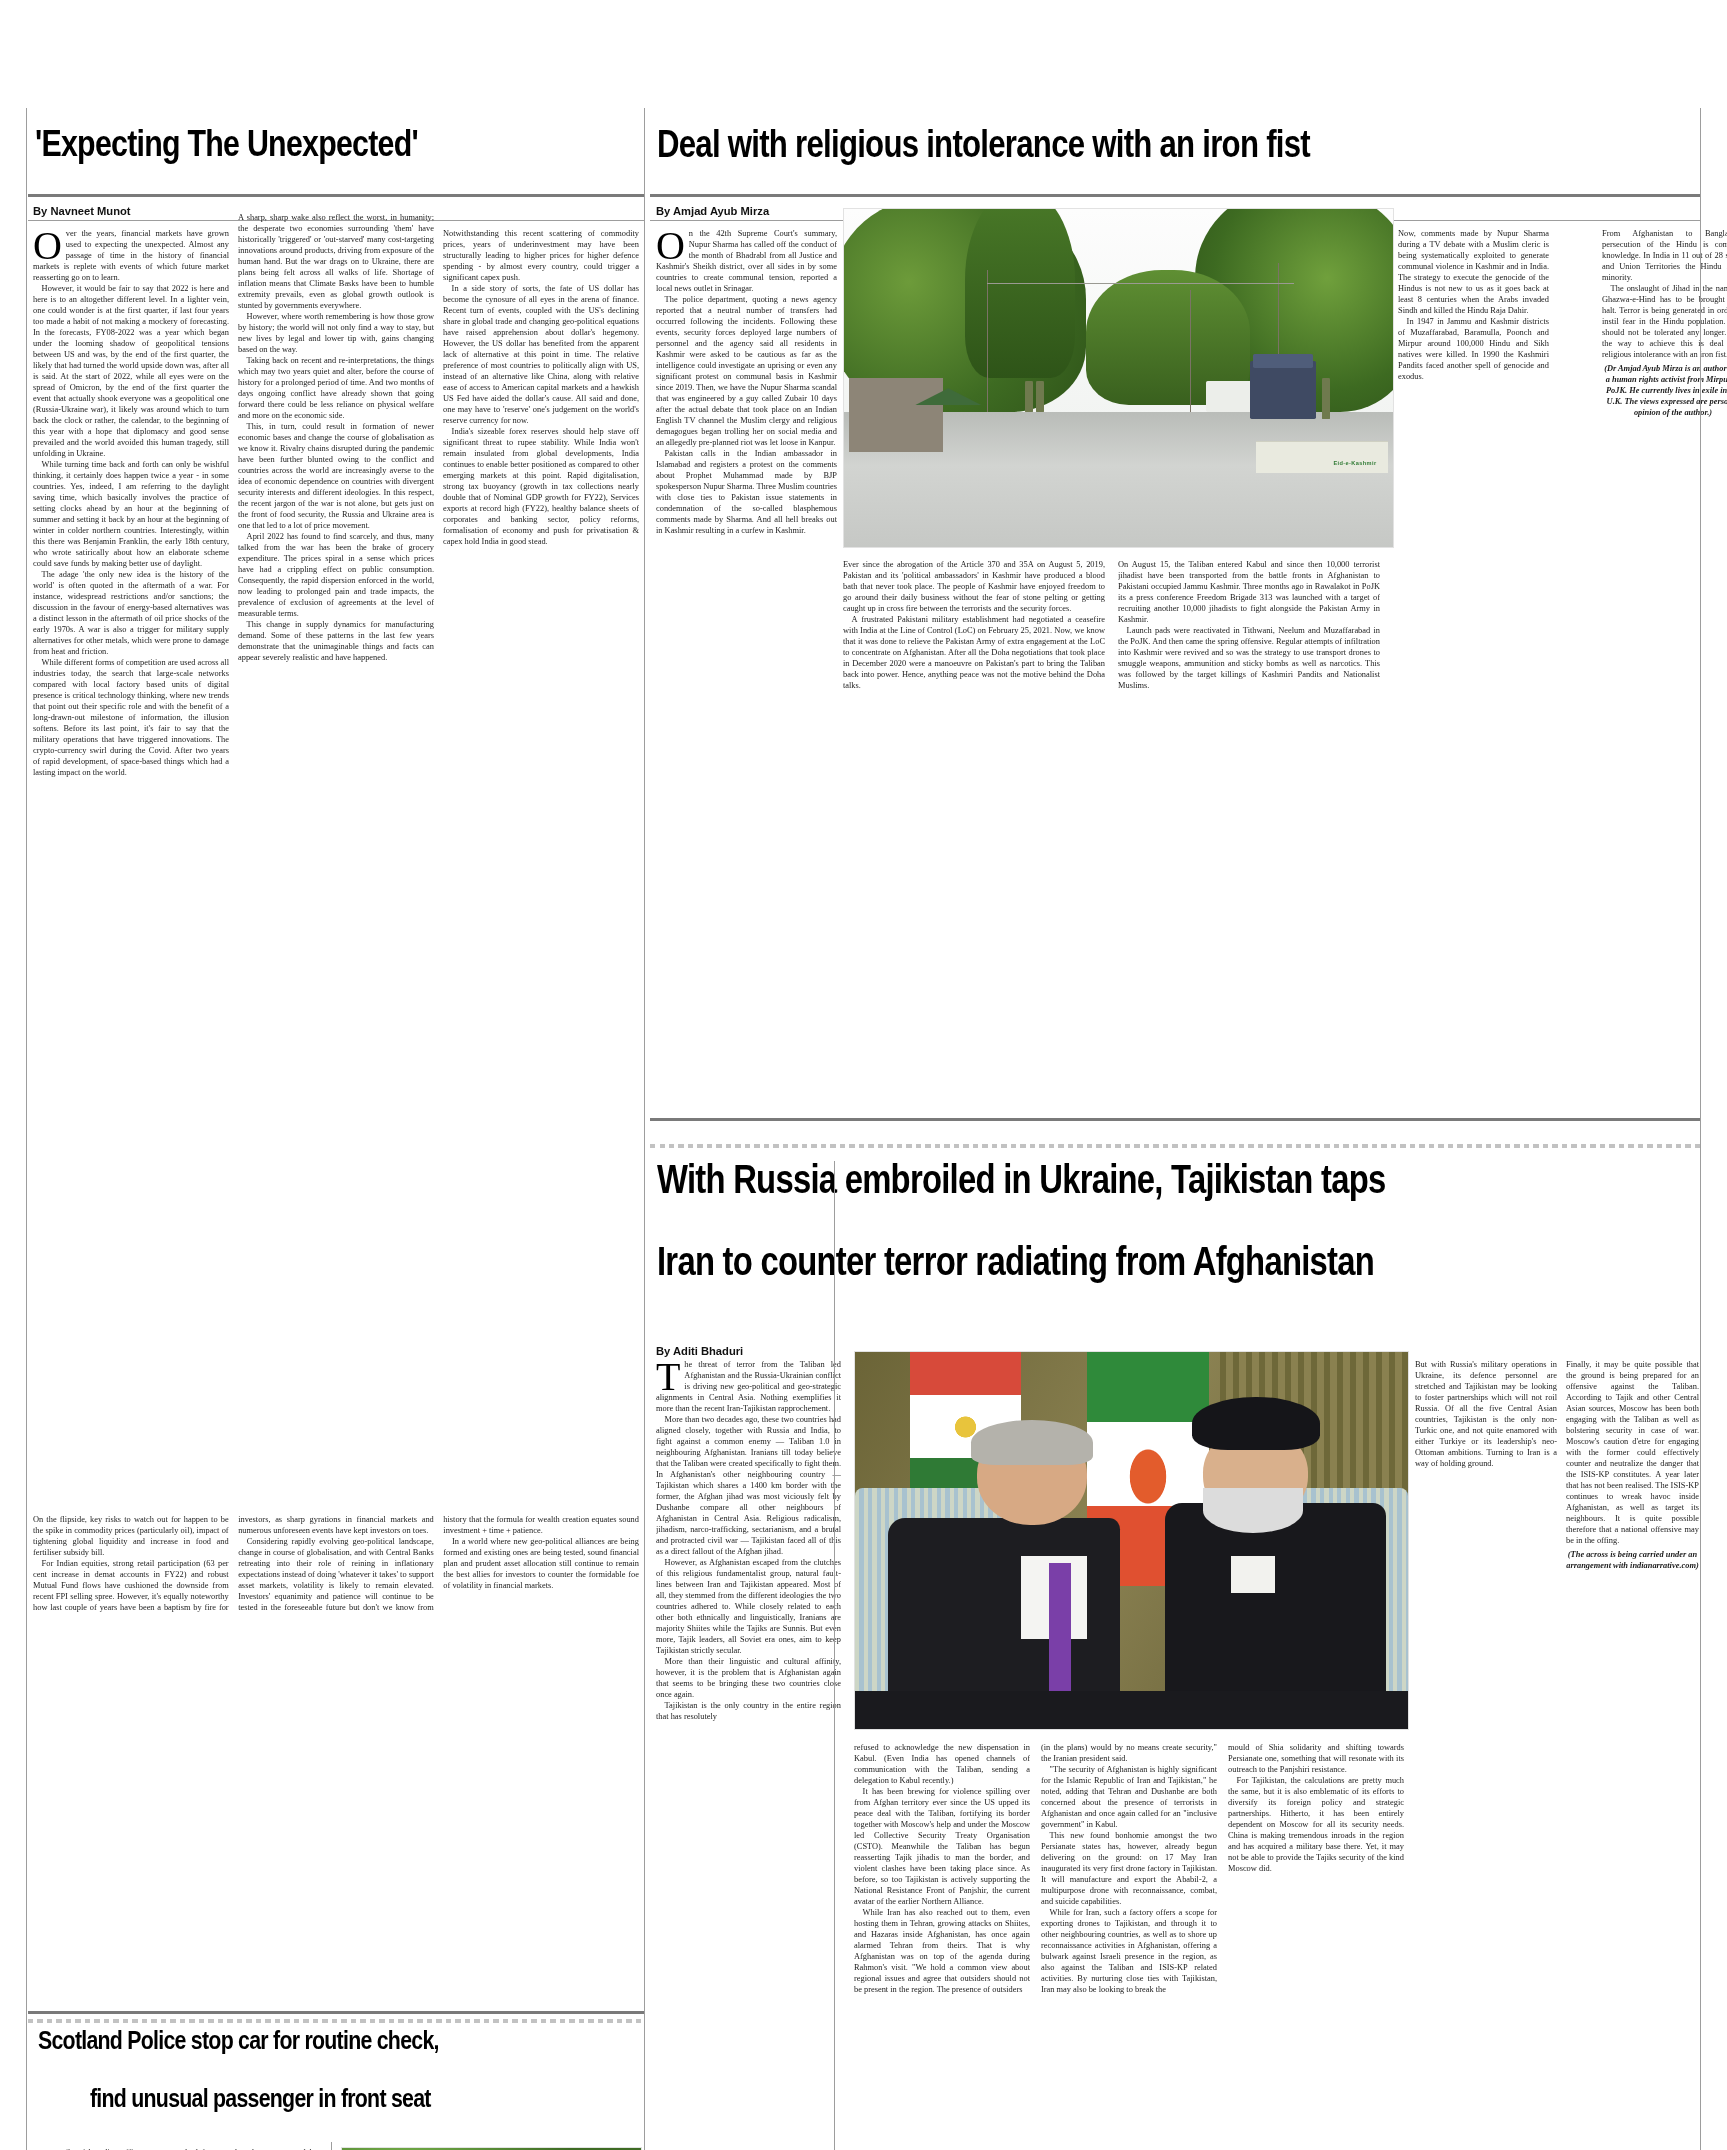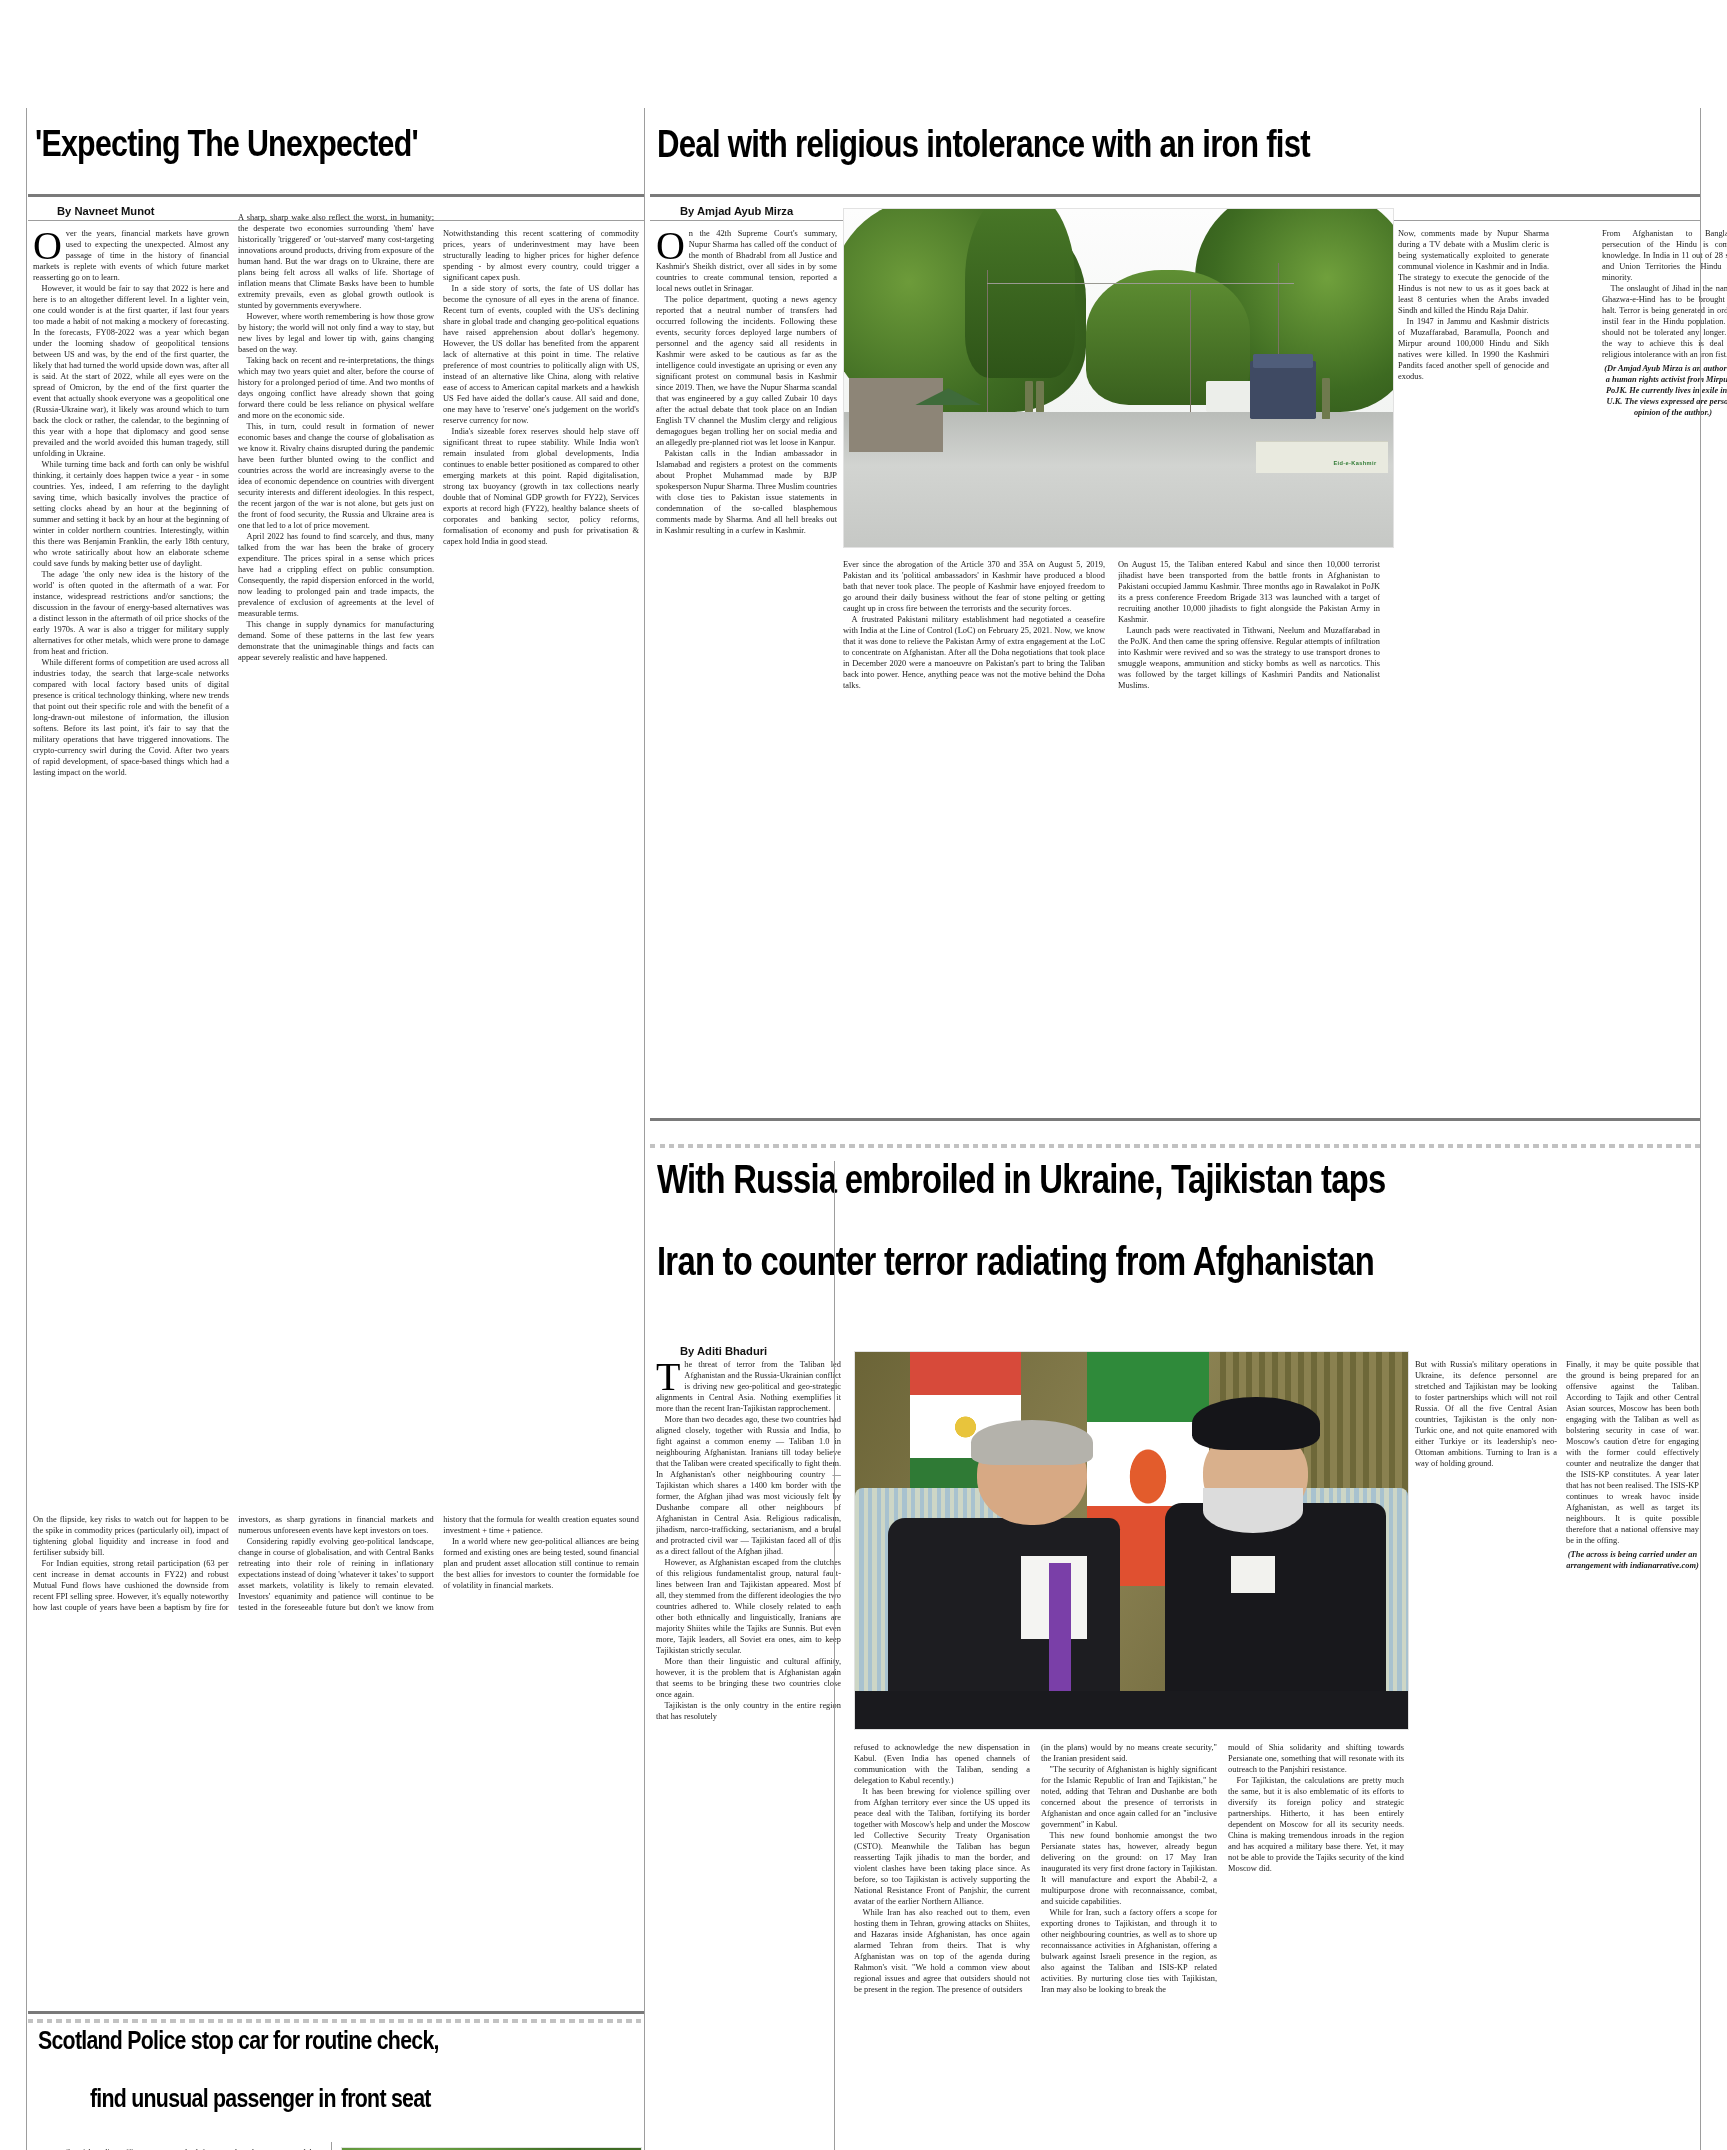--- a/index.html
+++ b/index.html
@@ -48,21 +48,21 @@
 
   
   .hl{
     font-family:"Liberation Sans",sans-serif;
     font-weight:bold;color:#000;line-height:0.92;
     letter-spacing:-0.9px;
   }
   .hl-cond{transform:scaleX(0.82);transform-origin:left top;}
   .byline{
     font-family:"Liberation Sans",sans-serif;font-weight:bold;
-    font-size:11.2px;color:#111;margin-left:24px;
+    font-size:11.2px;color:#111;
   }
 
   
   .col{
     position:absolute;box-sizing:border-box;
     font-family:"Liberation Serif",serif;
     font-size:8.4px;line-height:11px;
     text-align:justify;color:#1b1b1b;
     -webkit-hyphens:auto;hyphens:auto;
     overflow:hidden;

